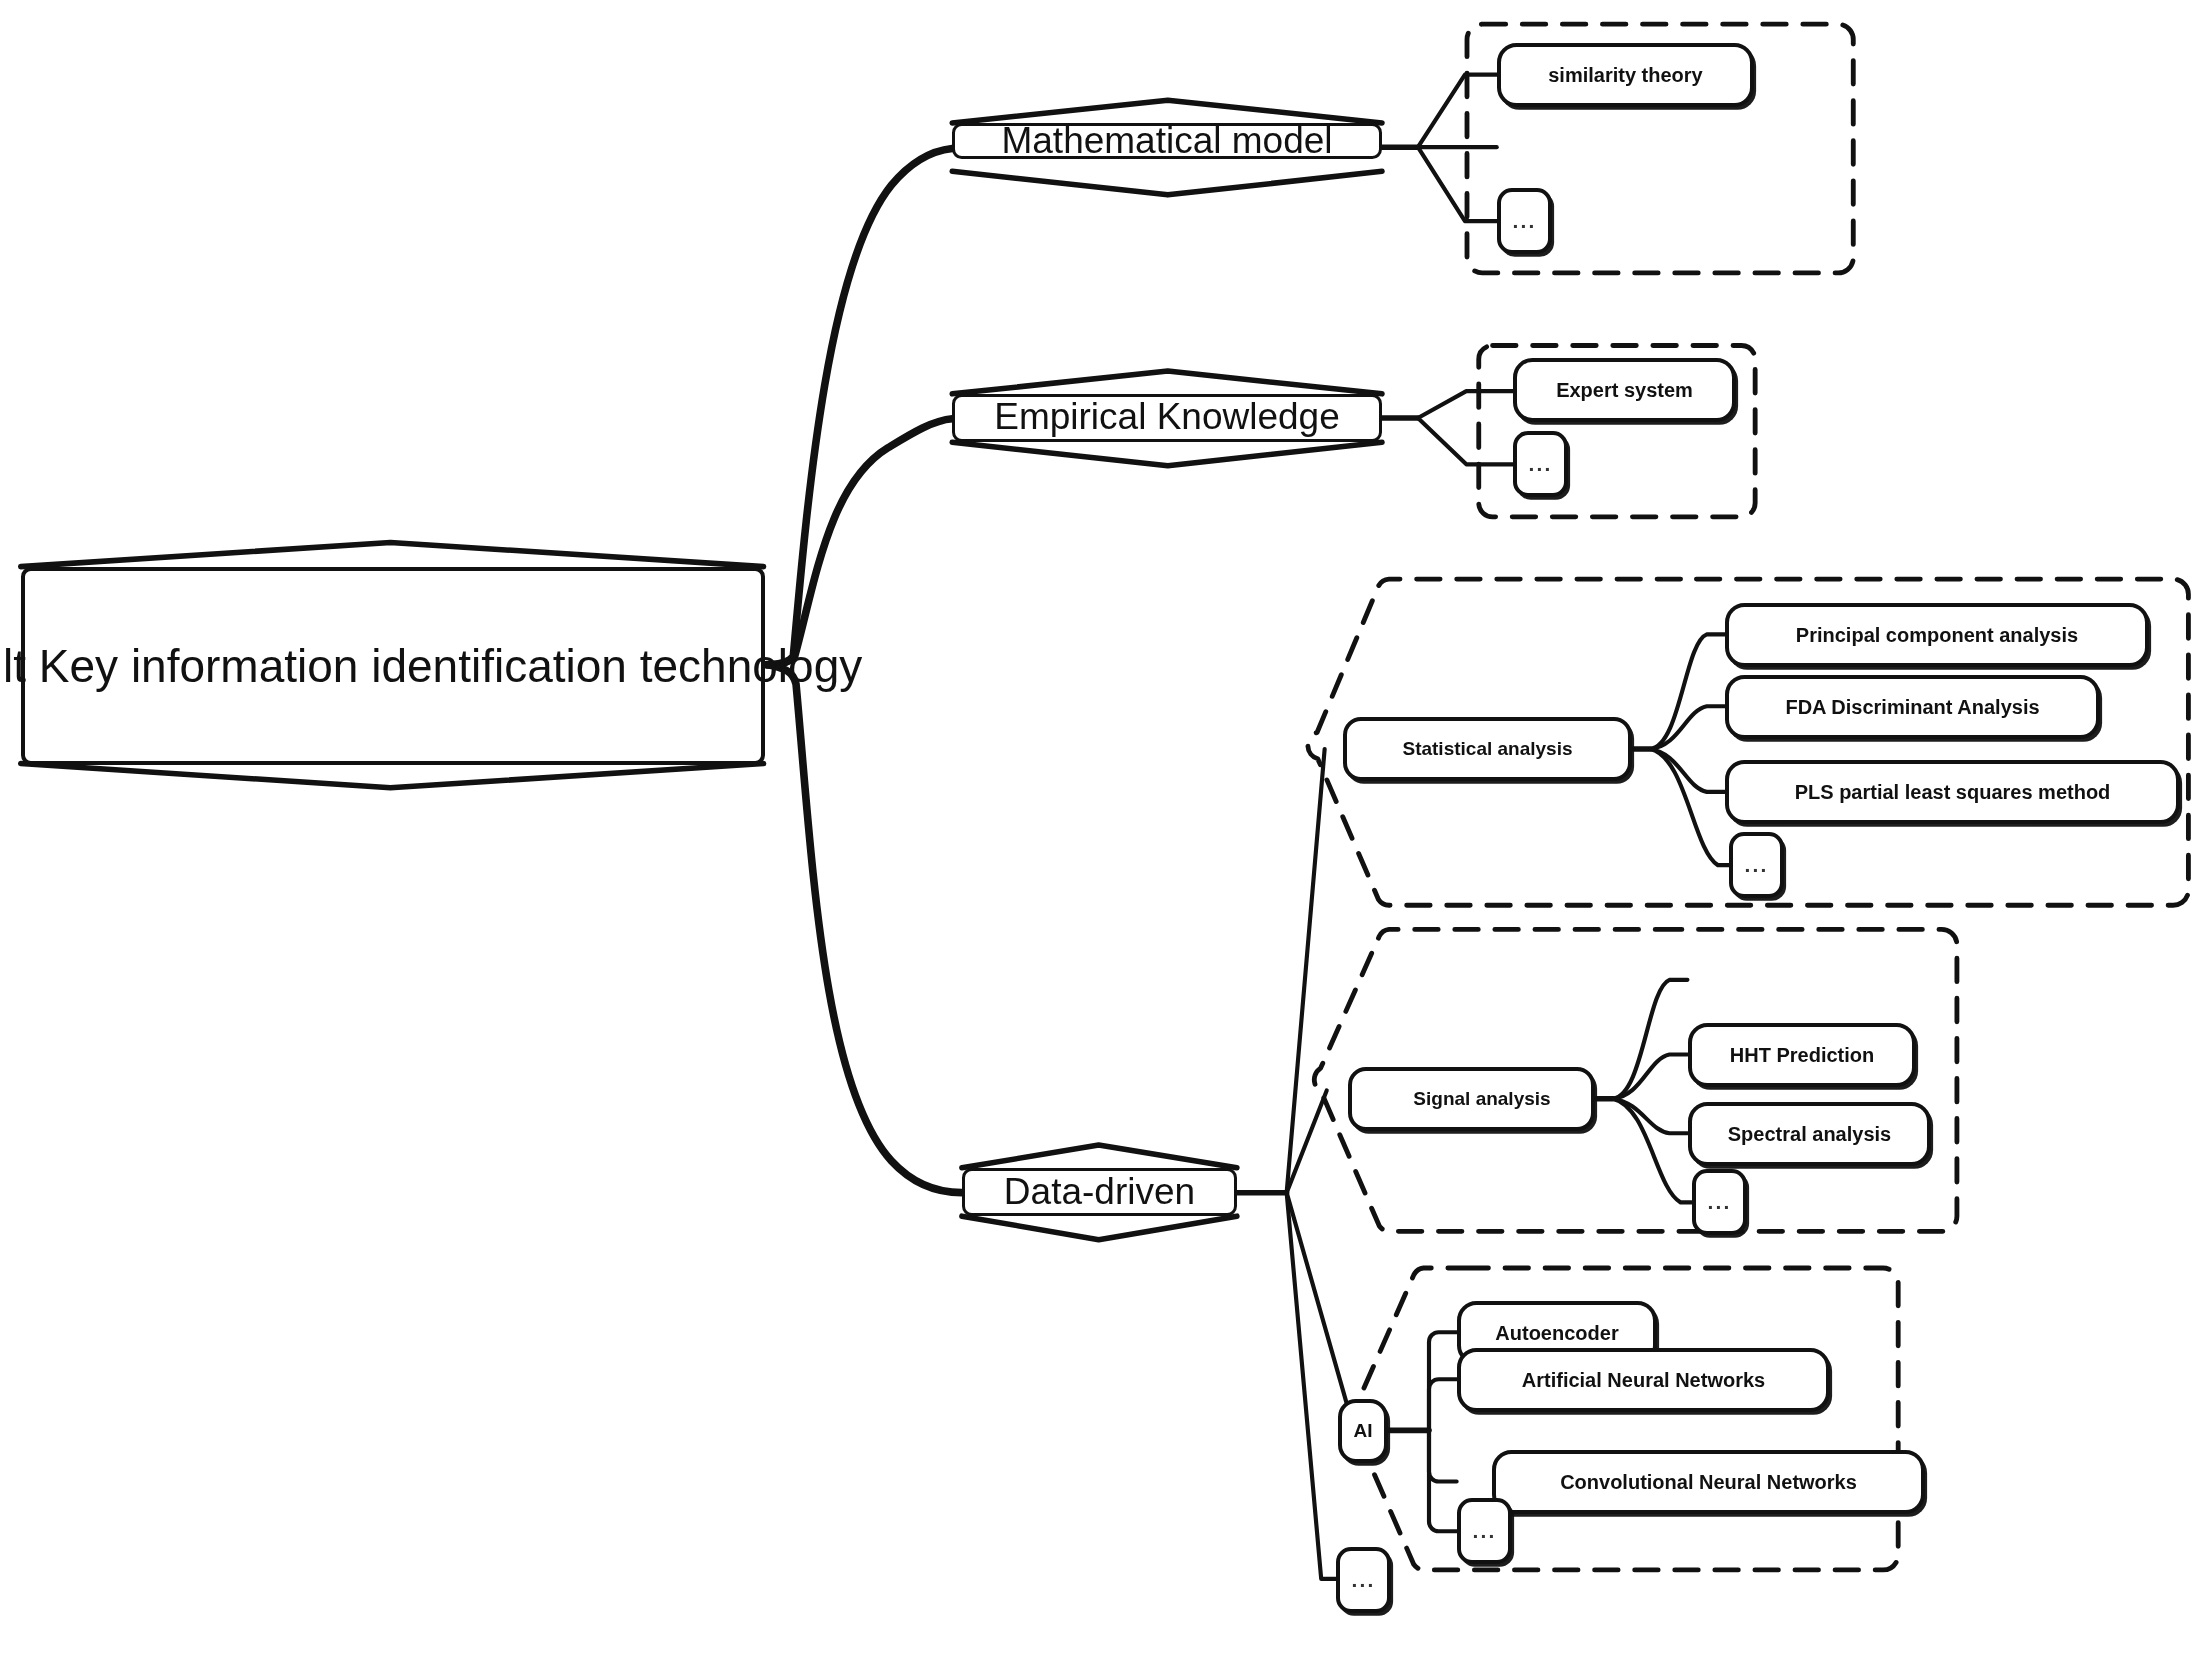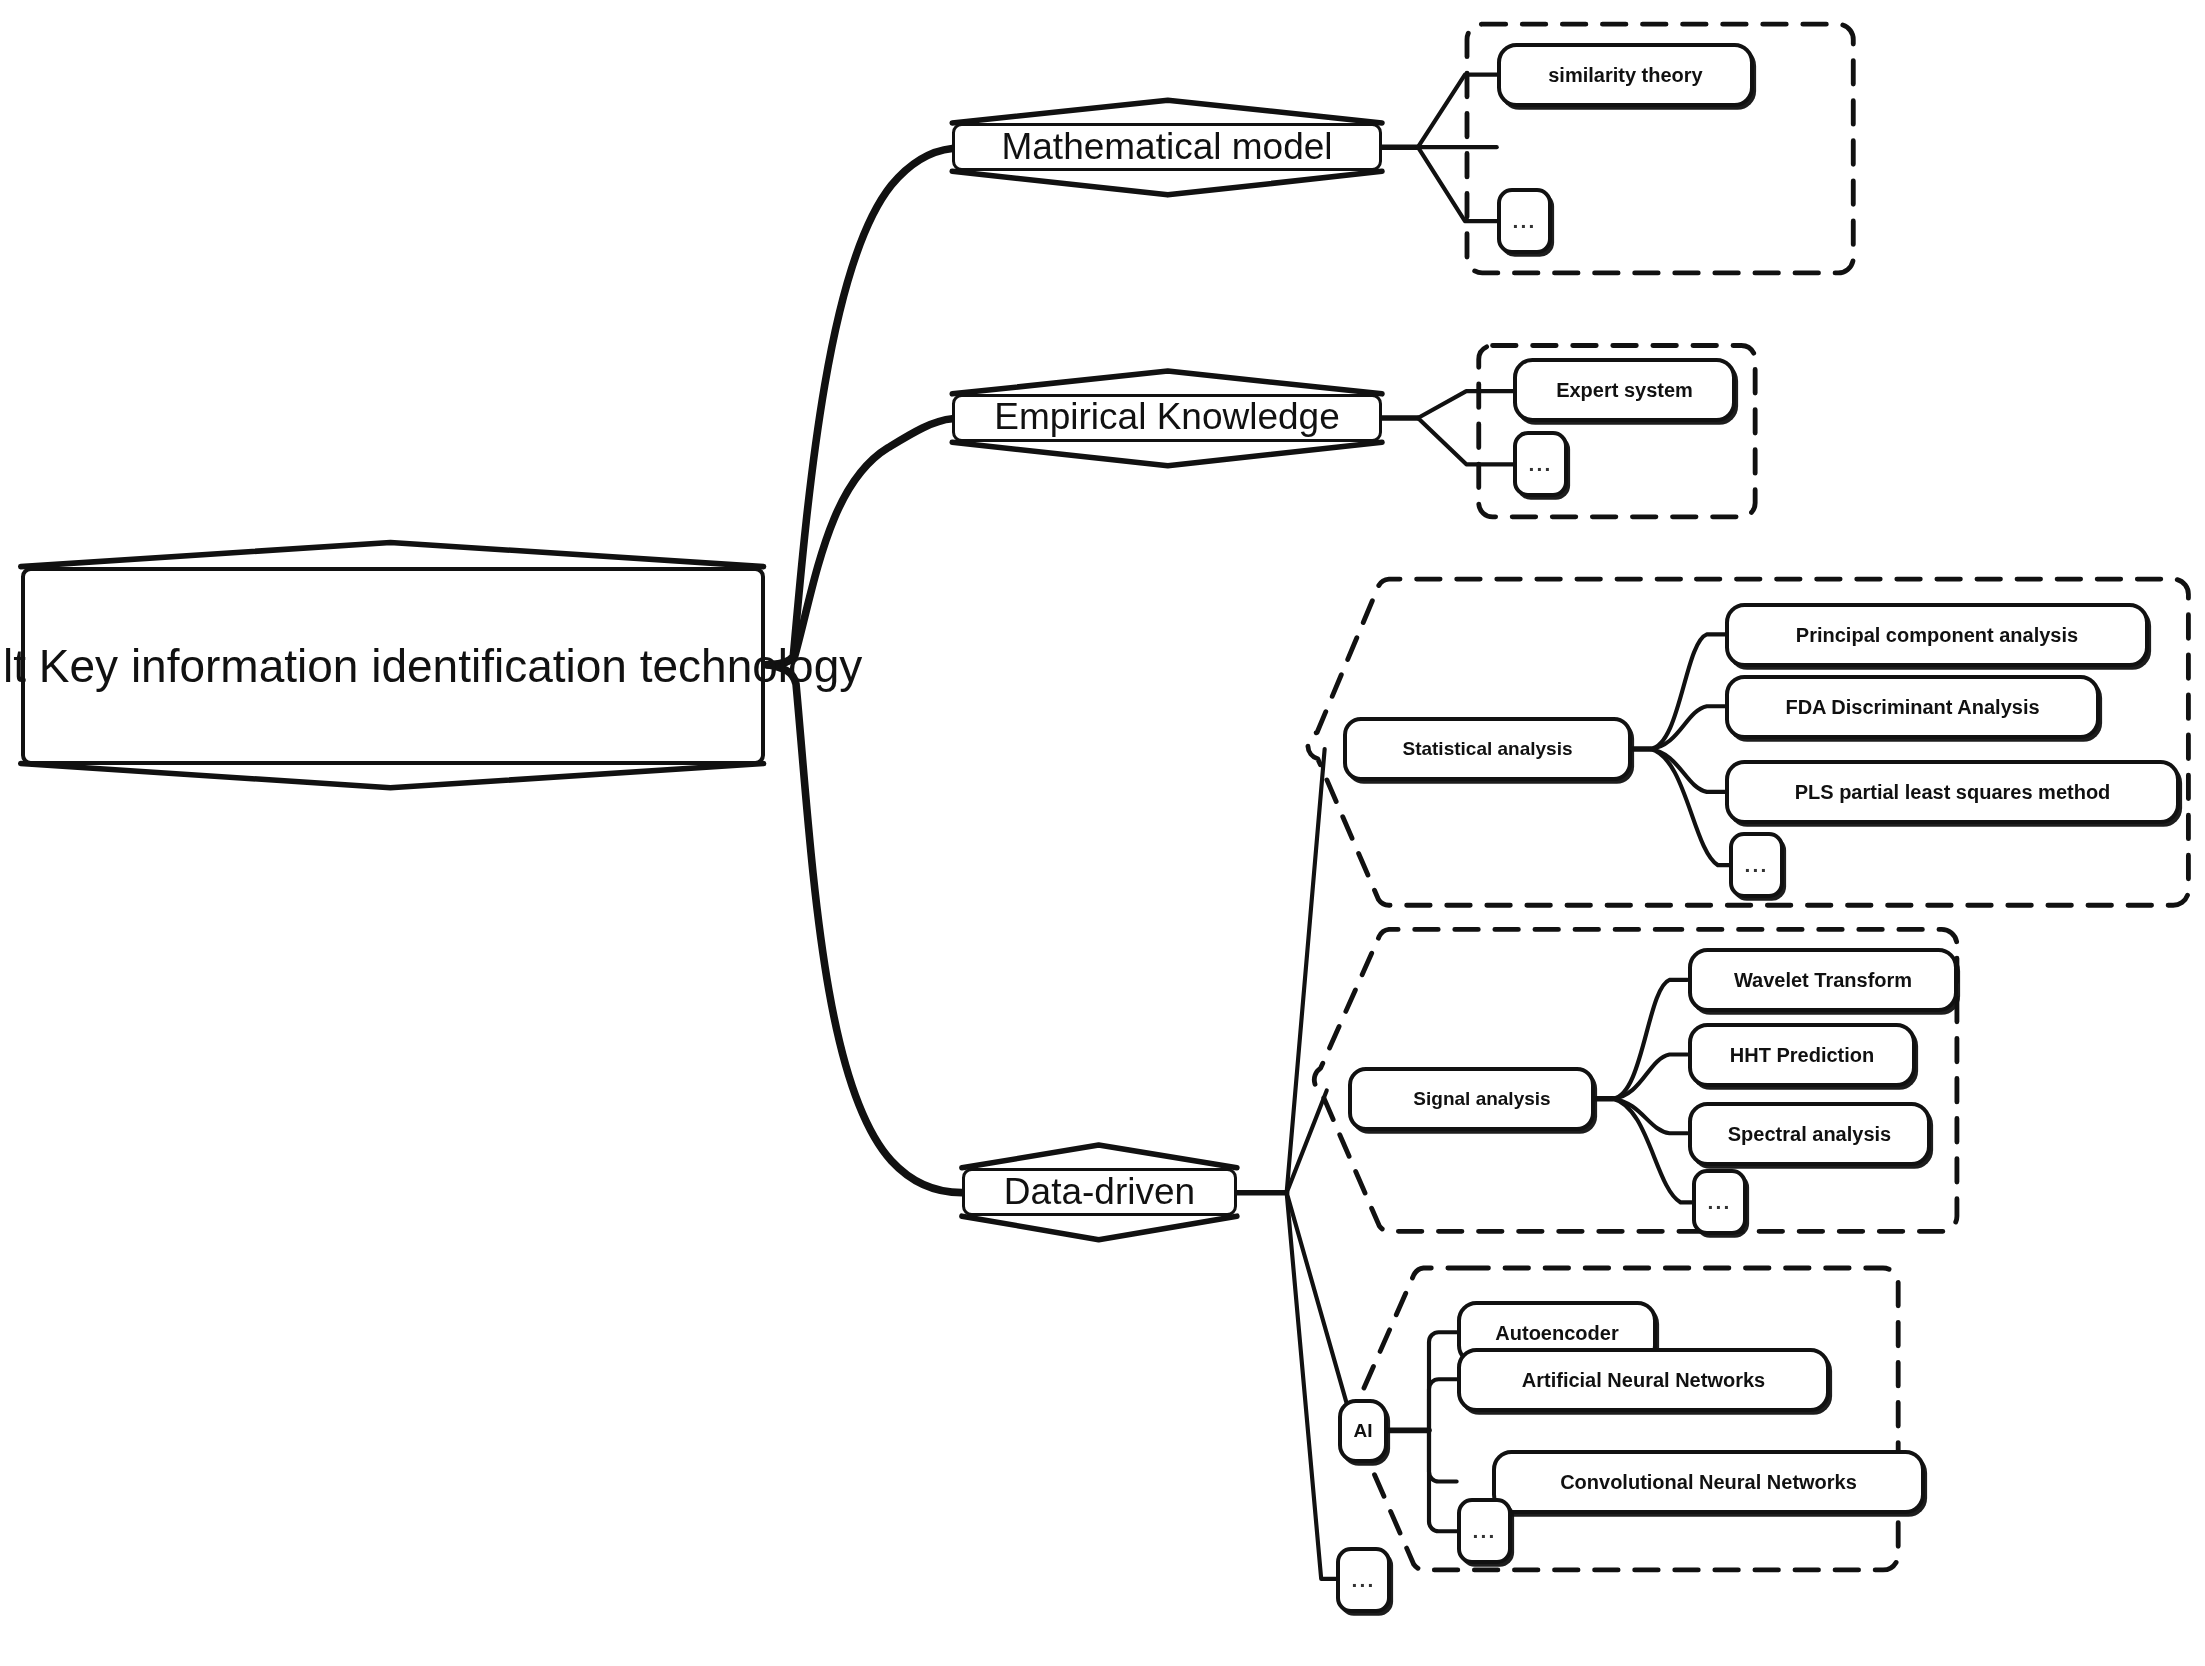--- a/index.html
+++ b/index.html
@@ -120,21 +120,21 @@
       <path d="M2068 2070 V2010 A14 14 0 0 1 2082 1996 H2108" stroke-width="6"></path>
       <path d="M2068 2070 V2130 A14 14 0 0 0 2082 2144 H2108" stroke-width="6"></path>
       <path d="M2068 2070 V2202 A14 14 0 0 0 2082 2216 H2108" stroke-width="6"></path>
     </g>
   </svg>
 
   <div class="node hexnode root" style="left:21px;top:567px;width:744px;height:198px;">
     <span>Fault Key information identification technology</span>
   </div>
 
-  <div class="node hexnode lvl1" style="left:952px;top:123px;width:430px;height:48px;">
+  <div class="node hexnode lvl1" style="left:952px;top:123px;width:430px;height:36px;">
     <span>Mathematical model</span>
   </div>
 
   <div class="node hexnode lvl1" style="left:952px;top:394px;width:430px;height:48px;align-items:flex-end;">
     <span>Empirical Knowledge</span>
   </div>
 
   <div class="node hexnode lvl1" style="left:962px;top:1168px;width:275px;height:48px;">
     <span>Data-driven</span>
   </div>
@@ -173,23 +173,20 @@
   </div>
 
   <div class="node leaf tiny" style="left:1729px;top:832px;width:55px;height:66px;">
     <span class="dots">...</span>
   </div>
 
   <div class="node groupnode" style="left:1348px;top:1067px;width:247px;height:64px;padding-left:32px;">
     <span>Signal analysis</span>
   </div>
 
-  <div class="node leaf" style="left:1688px;top:948px;width:270px;height:64px;">
-    <span>Wavelet Transform</span>
-  </div>
 
   <div class="node leaf" style="left:1688px;top:1023px;width:228px;height:64px;">
     <span>HHT Prediction</span>
   </div>
 
   <div class="node leaf" style="left:1688px;top:1102px;width:243px;height:64px;">
     <span>Spectral analysis</span>
   </div>
 
   <div class="node leaf tiny" style="left:1692px;top:1169px;width:55px;height:66px;">

